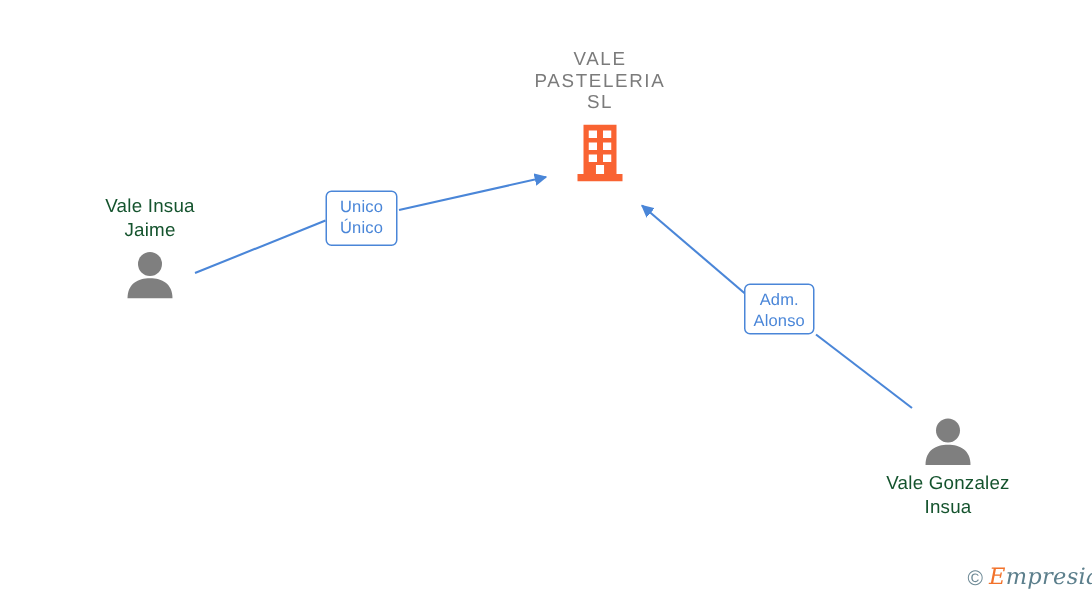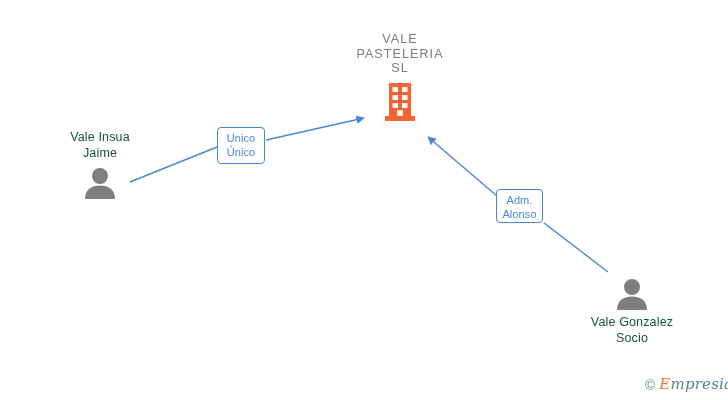--- a/index.html
+++ b/index.html
@@ -162,21 +162,21 @@
   </div>
 
   <div class="person-node right">
     <div class="person-icon">
       <svg width="34" height="32" viewBox="0 0 34 32" xmlns="http://www.w3.org/2000/svg">
         <circle cx="17" cy="9" r="8" fill="#7f7f7f"></circle>
         <path d="M2 32 C2 22 9 18.5 17 18.5 C25 18.5 32 22 32 32 Z" fill="#7f7f7f"></path>
       </svg>
     </div>
     <div class="person-name">Vale Gonzalez
-Socio</div>
+Insua</div>
   </div>
 
   <div class="rel-label socio">Unico
 Único</div>
   <div class="rel-label adm">Adm.
 Alonso</div>
 
   <div class="watermark">
     <span class="wm-c">©</span>
     <span class="wm-text"><span class="wm-first">E</span><span>mpresia</span></span>

